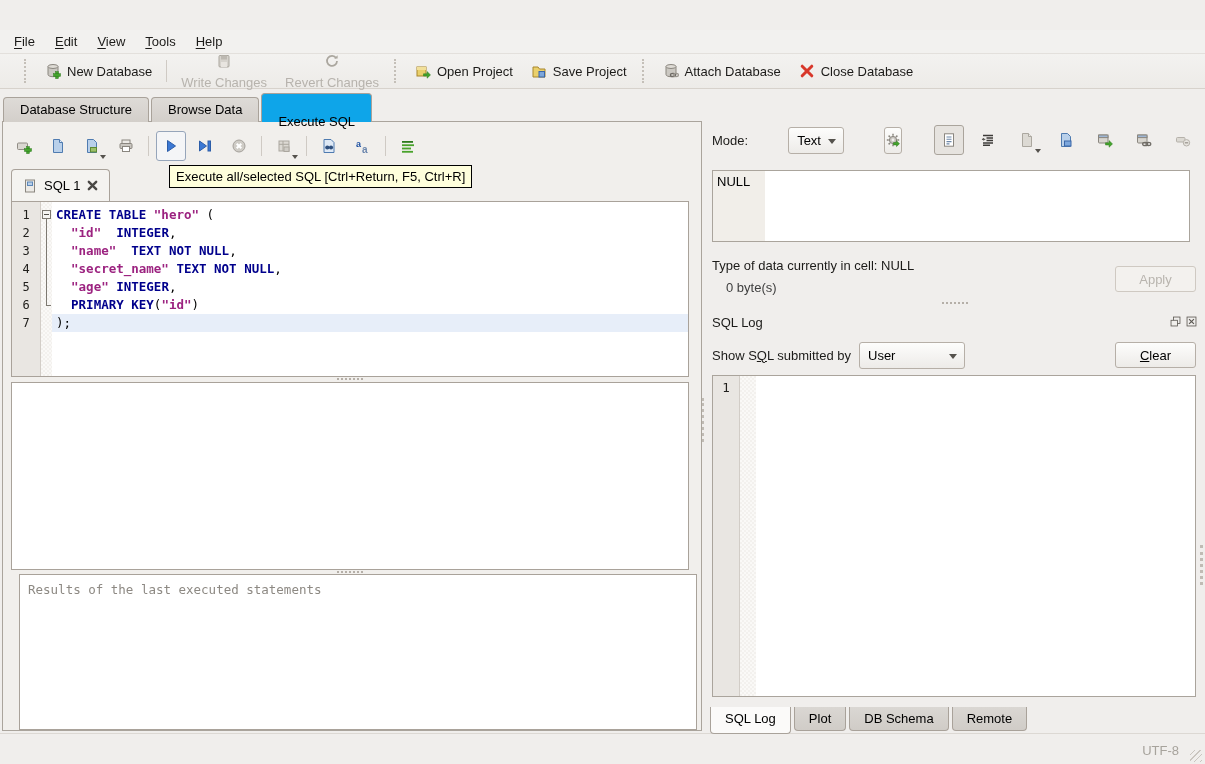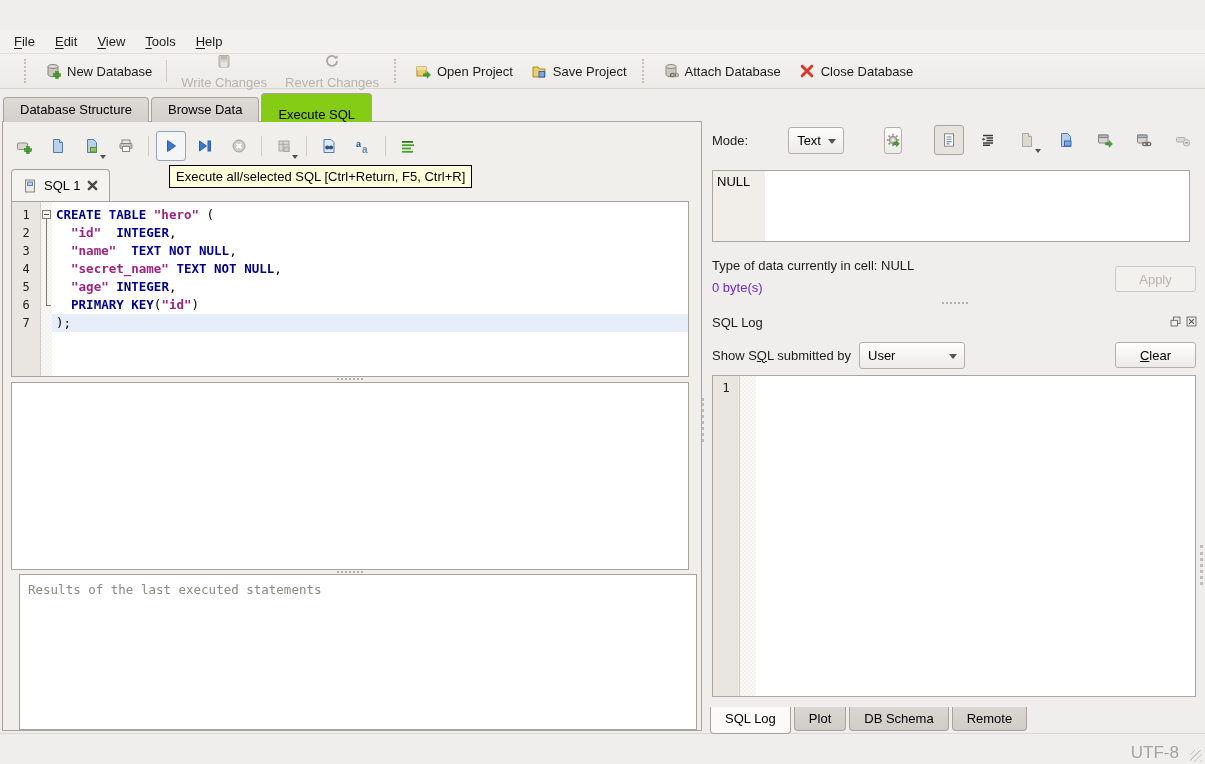--- a/index.html
+++ b/index.html
@@ -30,21 +30,21 @@
   .tbtn.disabled{color:#b7b3ad;cursor:default;flex-direction:column;}
   .tsep{width:1px;height:22px;background:#cfcac4;margin:0 5px;}
   .tgrip{width:4px;height:24px;margin:0 6px;border-left:2px dotted #c4bfb8;}
   .ddarrow{width:0;height:0;border-left:4px solid transparent;border-right:4px solid transparent;border-top:5px solid #55524d;
     margin-left:2px;align-self:flex-end;margin-bottom:4px;}
   .icon16{width:16px;height:16px;display:inline-block;flex:none;}
   
   .maintabs{position:absolute;left:3px;top:93px;height:29px;display:flex;align-items:flex-end;z-index:5;}
   .mtab{box-sizing:border-box;font-size:13px;padding:4px 16px 6px;border:1px solid #a9a29a;border-bottom:none;
     border-radius:4px 4px 0 0;background:linear-gradient(#dedbd7,#d3cfca);height:25px;margin-right:2px;cursor:pointer;white-space:nowrap;}
-  .mtab.active{background:#84cc16;height:29px;padding-top:13px;position:relative;z-index:6;}
+  .mtab.active{background:#0ea5e9;height:29px;padding-top:20px;position:relative;z-index:6;}
   
   .leftframe{position:absolute;left:2px;top:121px;width:700px;height:610px;box-sizing:border-box;
     border:1px solid #aaa49c;background:#f1efec;z-index:4;}
   .sqltoolbar{position:absolute;left:6px;top:6px;height:36px;display:flex;align-items:center;gap:4px;}
   .itbtn{width:28px;height:28px;display:flex;align-items:center;justify-content:center;border-radius:3px;
     border:1px solid transparent;cursor:pointer;position:relative;}
   .itbtn.focused{border:1px solid #96a5ba;background:#f4f5f7;}
   .itbtn.disabled{cursor:default;}
   .itbtn .ddarrow{position:absolute;right:0px;bottom:1px;border-left-width:3px;border-right-width:3px;border-top-width:4px;margin:0;}
   .isep{width:1px;height:20px;background:#cfcac4;margin:0 3px;}
@@ -94,42 +94,42 @@
   .combo .carrow{position:absolute;right:7px;top:11px;width:0;height:0;border-left:4px solid transparent;
     border-right:4px solid transparent;border-top:5px solid #55524d;}
   .gearbtn{box-sizing:border-box;width:30px;height:27px;margin-left:8px;border:1px solid #b6afa7;border-radius:3px;
     background:linear-gradient(#fdfdfc,#edebe8);display:flex;align-items:center;justify-content:center;cursor:pointer;}
   .celltb{display:flex;align-items:center;gap:9px;margin-left:auto;}
   .itbtn.pressed{border:1px solid #aaa49c;background:#e6e3df;}
   .celleditor{position:absolute;left:7px;right:15px;top:81px;height:72px;background:#fff;border:1px solid #aaa49c;box-sizing:border-box;}
   .cellgutter{position:absolute;left:0;top:0;bottom:0;width:52px;background:#f1eee9;}
   .cellnull{position:absolute;left:4px;top:3px;font-size:13px;color:#000;}
   .typeline{position:absolute;left:7px;top:169px;font-size:13px;color:#1c1b19;}
-  .sizeline{position:absolute;left:7px;top:191px;font-size:13px;color:#6d28d9;}
+  .sizeline{position:absolute;left:21px;top:191px;font-size:13px;color:#404040;}
   .btn{box-sizing:border-box;height:26px;border:1px solid #b6afa7;border-radius:3px;font-size:13px;
     background:linear-gradient(#fdfdfc,#edebe8);font-family:"Liberation Sans",sans-serif;cursor:pointer;}
   .btn:disabled{color:#b8b4ae;background:#f3f1ee;border-color:#cfc9c2;cursor:default;}
   .applybtn{position:absolute;right:9px;top:177px;width:81px;}
   .hgrip{position:absolute;left:0;right:0;top:212px;height:6px;display:flex;align-items:center;justify-content:center;}
   .filterrow{position:absolute;left:7px;right:7px;top:251px;height:30px;display:flex;align-items:center;}
   .filterrow .combo{margin-left:8px;width:106px;}
   .clearbtn{position:absolute;right:2px;width:81px;}
   .logeditor{position:absolute;left:7px;right:9px;top:286px;height:322px;background:#fff;border:1px solid #aaa49c;box-sizing:border-box;overflow:hidden;}
   .logeditor .gutter-col{width:26px;}
   .logeditor .fold-col{left:27px;width:16px;}
   .logeditor .lnum{width:26px;font-size:12.5px;}
   .docktabs{position:absolute;left:5px;top:618px;height:28px;display:flex;align-items:flex-start;}
   .dtab{box-sizing:border-box;font-size:13px;padding:4px 14px;border:1px solid #a9a29a;border-top:none;
     border-radius:0 0 4px 4px;background:linear-gradient(#dad7d3,#d0ccc7);height:24px;margin-right:3px;cursor:pointer;white-space:nowrap;}
   .dtab.active{background:#fbfaf9;height:27px;position:relative;z-index:2;}
   
   .vgrip{position:absolute;left:701px;top:398px;height:44px;width:3px;border-left:3px dotted #c0bbb4;}
   .vgrip2{position:absolute;left:1200px;top:545px;height:40px;width:3px;border-left:3px dotted #c0bbb4;}
   .statusbar{position:absolute;left:0;top:733px;width:100%;height:31px;background:#f0eeec;border-top:1px solid #dcd8d3;}
-  .enc{position:absolute;right:26px;top:9px;font-size:17px;color:#a7a39c;}
+  .enc{position:absolute;right:26px;top:9px;font-size:13px;color:#a7a39c;}
   .resizegrip{position:absolute;right:3px;bottom:3px;width:12px;height:12px;
     background:repeating-linear-gradient(135deg,transparent 0 3px,#c0bbb4 3px 4px);opacity:.8;}
 </style>
 </head>
 <body>
 
 <div class="window">
 
 
   <div class="menubar" id="menubar">

